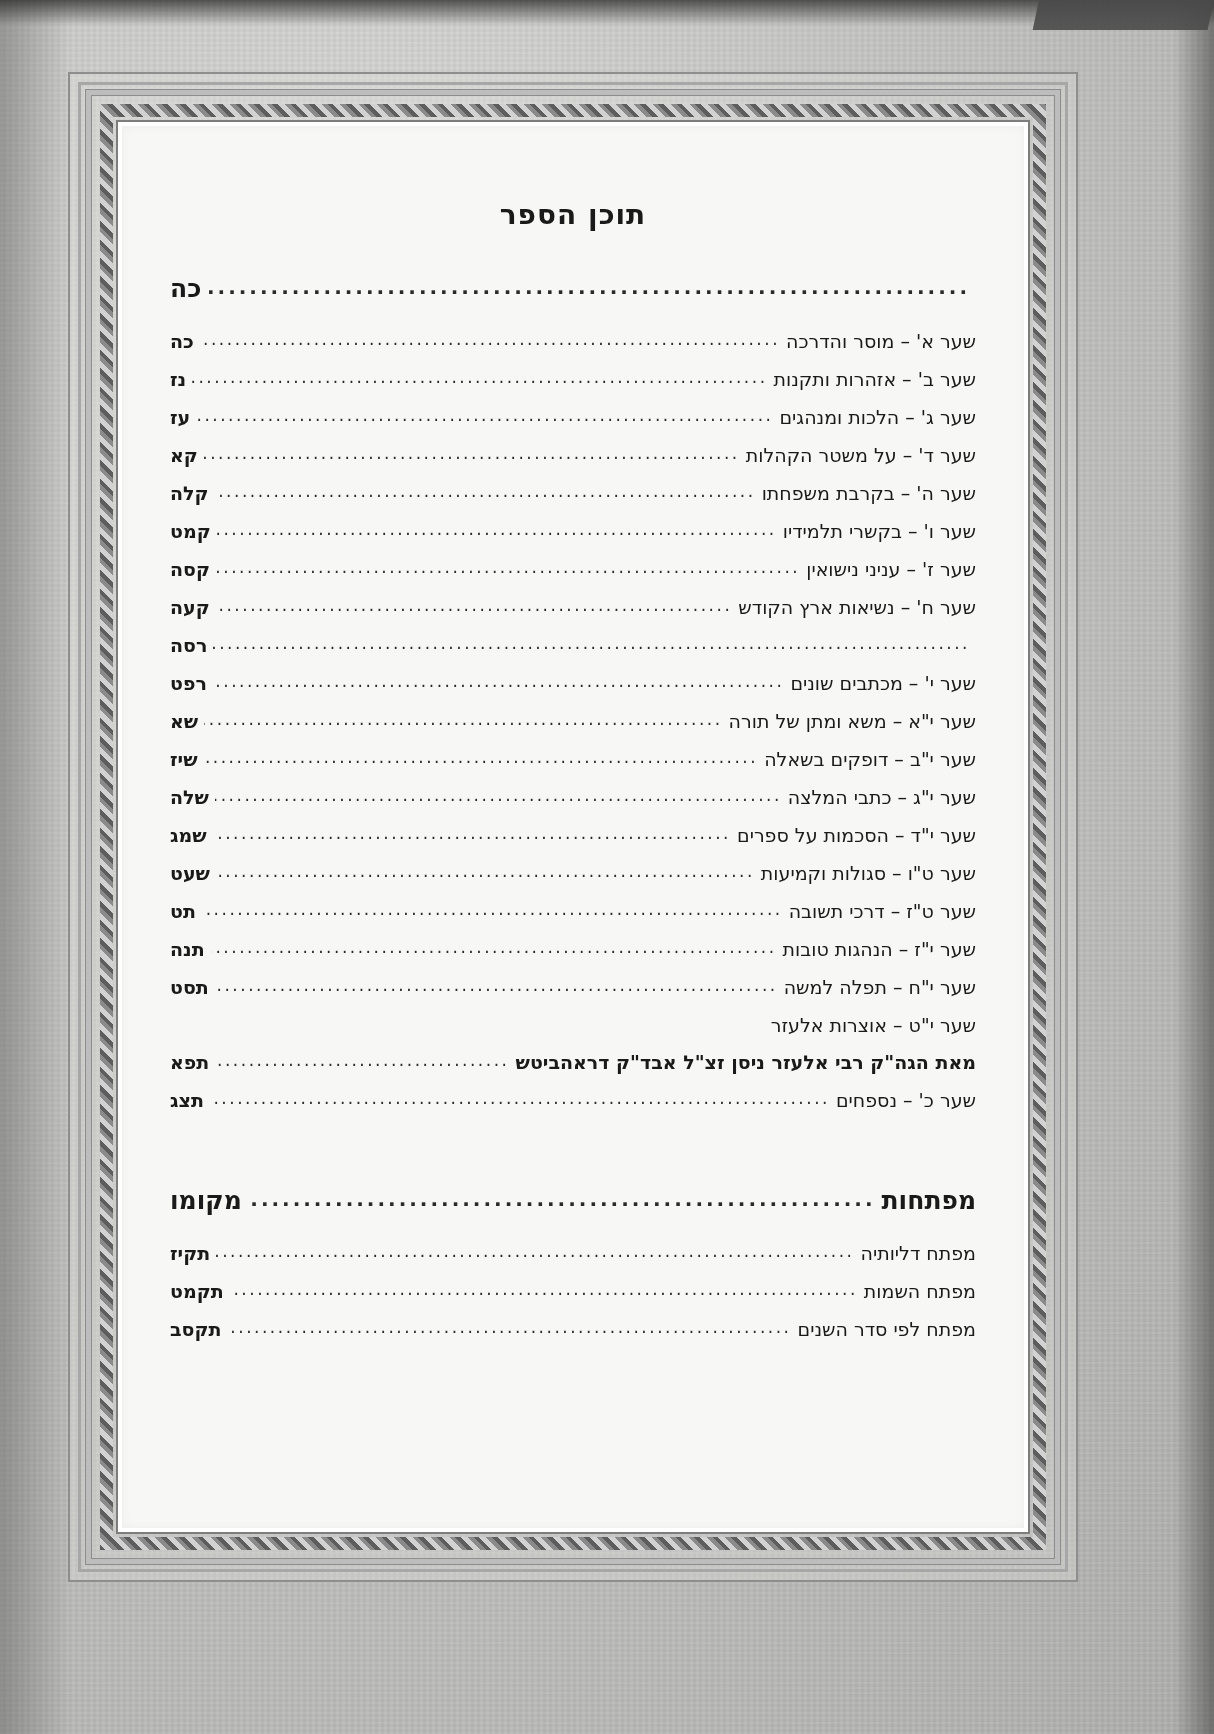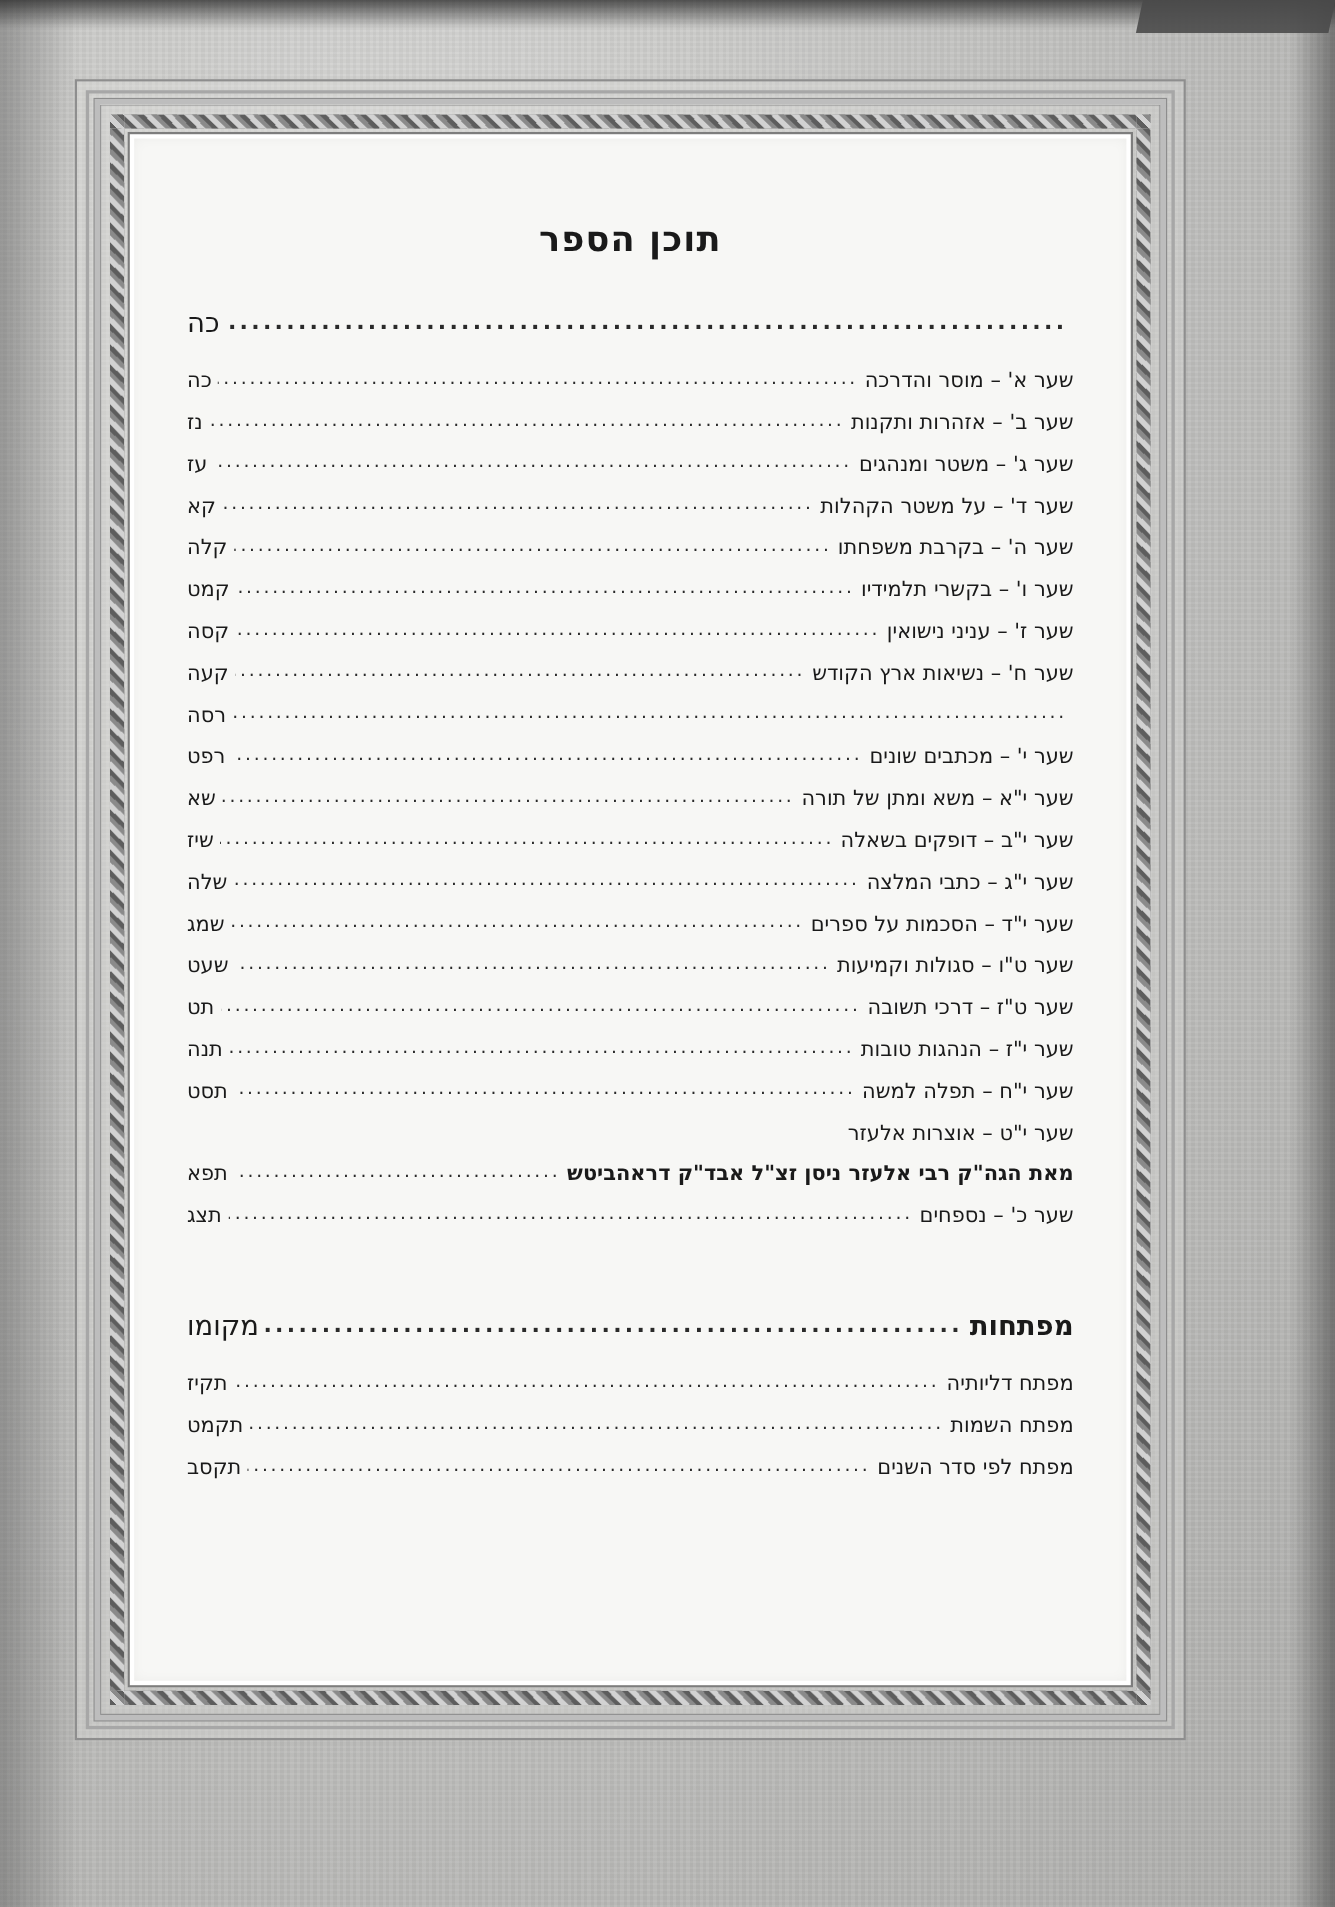--- a/index.html
+++ b/index.html
@@ -121,21 +121,21 @@
     height: 1400px;
     direction: rtl;
     box-sizing: border-box;
     padding: 40px 52px 0 52px;
     color: #1a1a1a;
     font-family: "DejaVu Sans", sans-serif;
   }
 
   .doc-title {
     text-align: center;
-    font-size: 32px;
+    font-size: 28px;
     font-weight: bold;
     letter-spacing: 1px;
     margin: 28px 0 34px 0;
   }
 
   .toc-row {
     display: flex;
     align-items: baseline;
     width: 100%;
     margin: 0 0 2px 0;
@@ -146,21 +146,21 @@
   .toc-row .lbl { flex: 0 0 auto; font-weight: normal; }
   .toc-row .dots {
     flex: 1 1 auto;
     overflow: hidden;
     margin: 0 6px;
     font-size: 17px;
     letter-spacing: 2.5px;
     color: #2a2a2a;
     transform: translateY(-3px);
   }
-  .toc-row .pg { flex: 0 0 auto; font-weight: normal; font-size: 19px; }
+  .toc-row .pg { flex: 0 0 auto; font-weight: bold; font-size: 19px; }
 
   .toc-row.head {
     font-size: 25px;
     line-height: 48px;
     font-weight: bold;
     margin-bottom: 10px;
   }
   .toc-row.head .lbl { font-weight: bold; }
   .toc-row.head .pg { font-size: 25px; }
   .toc-row.head .dots { font-size: 20px; letter-spacing: 3px; }
@@ -230,21 +230,21 @@
         <span class="lbl">שער א' – מוסר והדרכה</span>
         <span class="dots">............................................................................................................................</span>
         <span class="pg">כה</span>
       </div>
       <div class="toc-row">
         <span class="lbl">שער ב' – אזהרות ותקנות</span>
         <span class="dots">............................................................................................................................</span>
         <span class="pg">נז</span>
       </div>
       <div class="toc-row">
-        <span class="lbl">שער ג' – משטר ומנהגים</span>
+        <span class="lbl">שער ג' – הלכות ומנהגים</span>
         <span class="dots">............................................................................................................................</span>
         <span class="pg">עז</span>
       </div>
       <div class="toc-row">
         <span class="lbl">שער ד' – על משטר הקהלות</span>
         <span class="dots">............................................................................................................................</span>
         <span class="pg">קא</span>
       </div>
       <div class="toc-row">
         <span class="lbl">שער ה' – בקרבת משפחתו</span>

